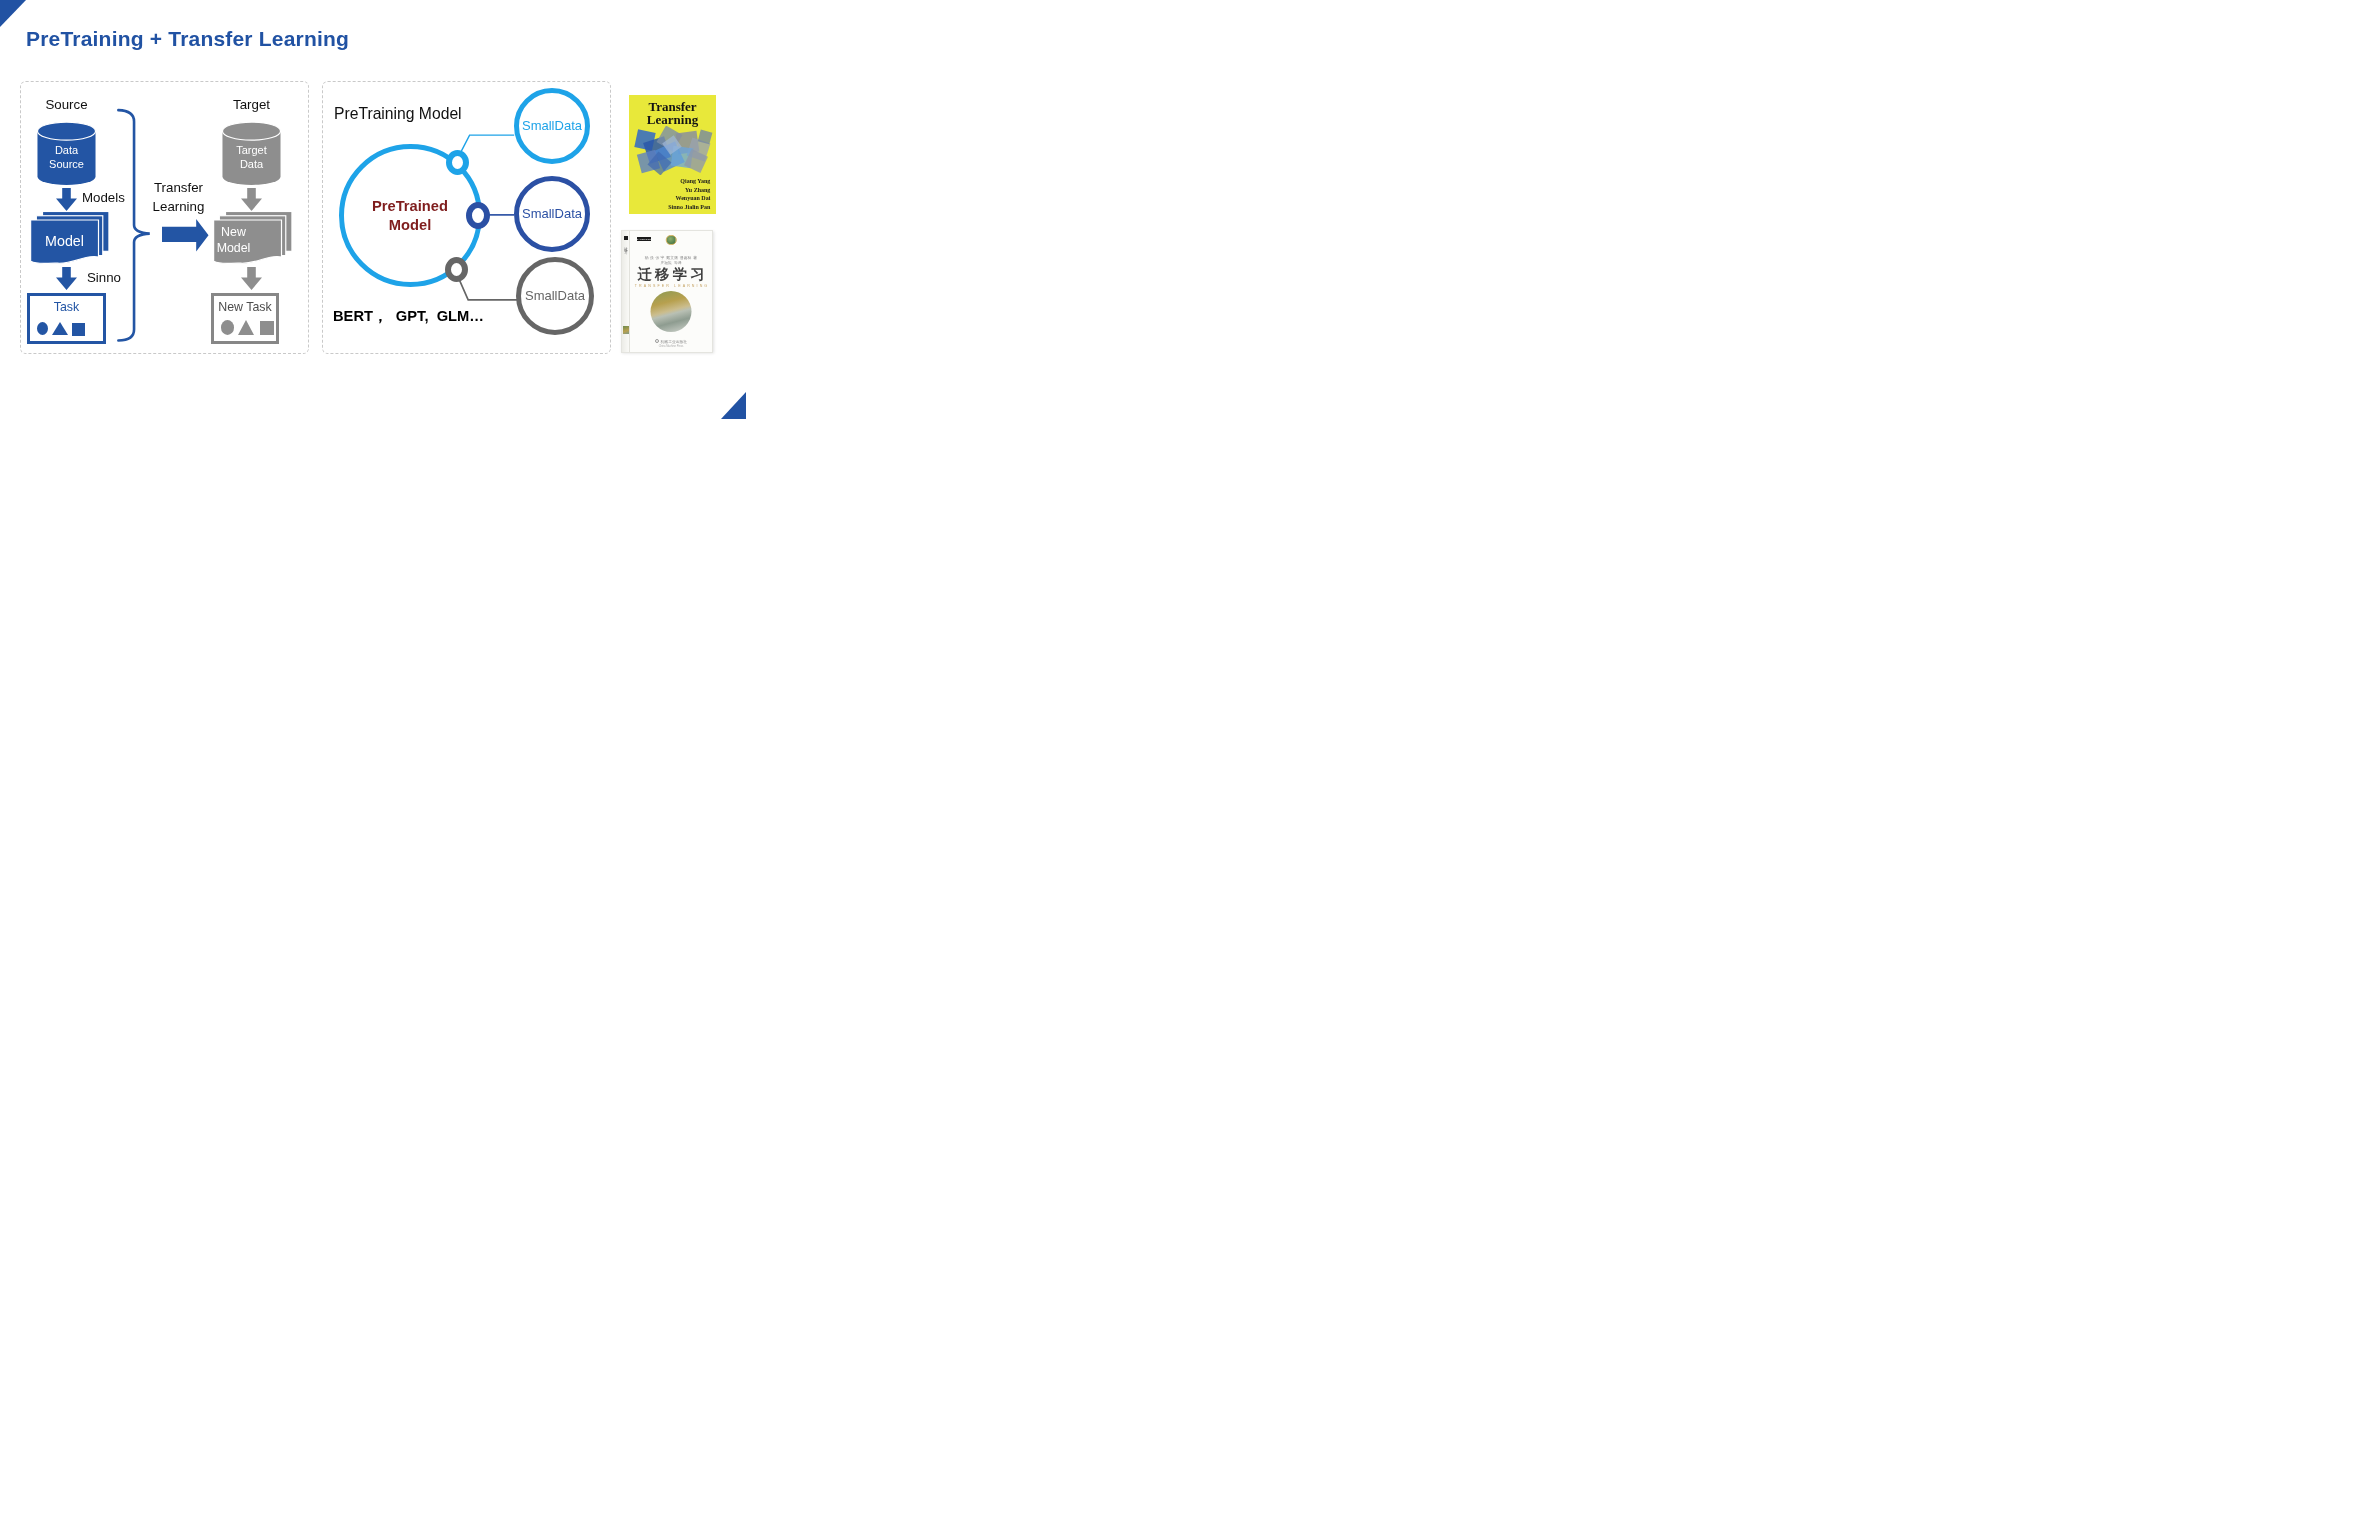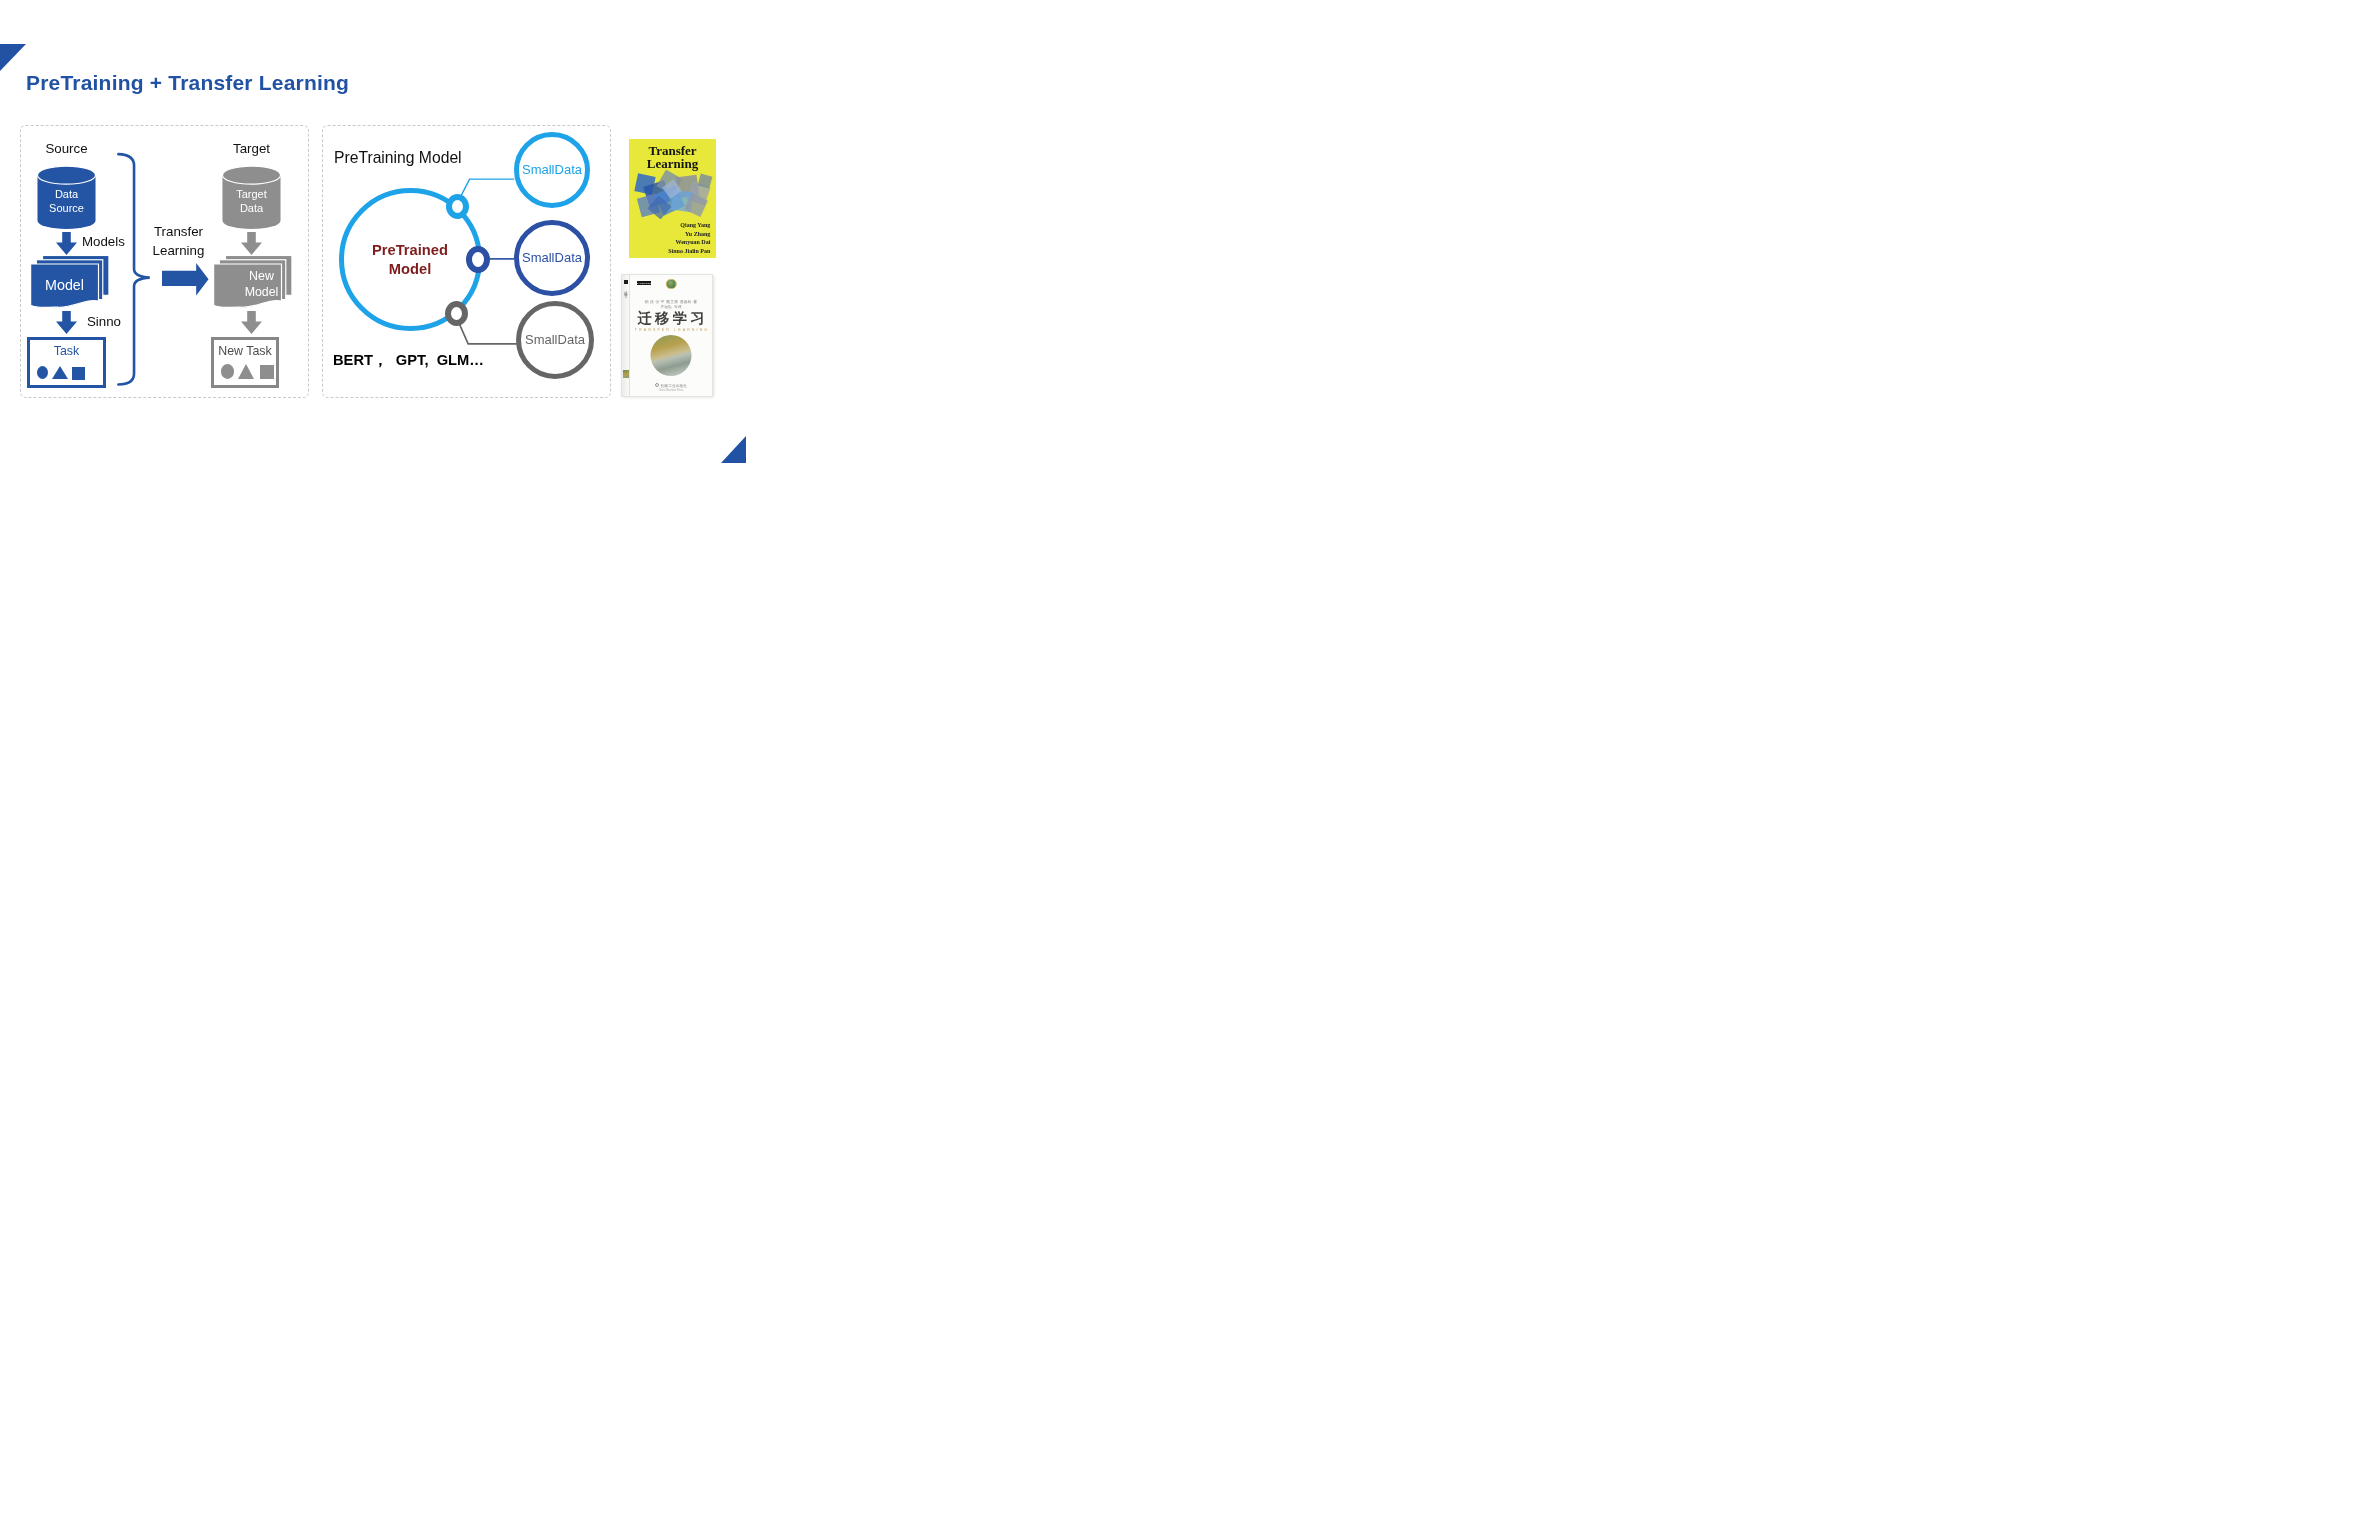--- a/index.html
+++ b/index.html
@@ -1,18 +1,18 @@
 <!DOCTYPE html>
 <html style="font-size:7.6px"><head>
 <meta charset="utf-8">
 <style>
   * { margin:0; padding:0; box-sizing:border-box; }
   html,body { background:#ffffff; }
   body { font-family:"Liberation Sans","DejaVu Sans",sans-serif; }
-  .slide { position:relative; width:746px; height:419px; background:#ffffff; overflow:hidden;margin-top:44px; }
+  .slide { position:relative; width:746px; height:419px; background:#ffffff; overflow:hidden; }
 
   
   .corner-tl { position:absolute; top:0; left:0; width:0; height:0;
     border-top:27px solid #2152A3; border-right:26px solid transparent; }
   .corner-br { position:absolute; bottom:0; right:0; width:0; height:0;
     border-bottom:27px solid #2152A3; border-left:25px solid transparent; }
 
   .title { position:absolute; left:26px; top:27px; font-size:21px; font-weight:bold;
     color:#2152A3; letter-spacing:0.2px; }
 
@@ -174,21 +174,21 @@
 
   <svg style="left:241px;top:188px;" width="21" height="23" viewBox="0 0 44 48">
     <polygon points="13,0 31,0 31,22 44,22 22,48 0,22 13,22" fill="#8E8E8E"></polygon>
   </svg>
 
   <svg style="left:213px;top:211px;" width="81" height="56" viewBox="0 0 170 118">
     <rect x="26" y="1" width="140" height="84" fill="#8E8E8E" stroke="#ffffff" stroke-width="2.5"></rect>
     <rect x="13" y="10" width="140" height="84" fill="#8E8E8E" stroke="#ffffff" stroke-width="2.5"></rect>
     <path d="M1,19 H144 V97 C118,90 92,112 58,110 C36,109 18,114 1,106 Z" fill="#8E8E8E" stroke="#ffffff" stroke-width="2.5"></path>
   </svg>
-  <div class="stack-text" style="left:227px;top:225px;width:69px;font-size:12.4px;line-height:1.25;">
+  <div class="stack-text" style="left:199px;top:225px;width:69px;font-size:12.4px;line-height:1.25;">
     <div>New</div>
     <div>Model</div>
   </div>
 
   <svg style="left:241px;top:267px;" width="21" height="23" viewBox="0 0 44 48">
     <polygon points="13,0 31,0 31,22 44,22 22,48 0,22 13,22" fill="#8E8E8E"></polygon>
   </svg>
 
   <div class="task-box gray" style="top:293px;">
     <div class="task-label" style="color:#4D4D4D;">New Task</div>

